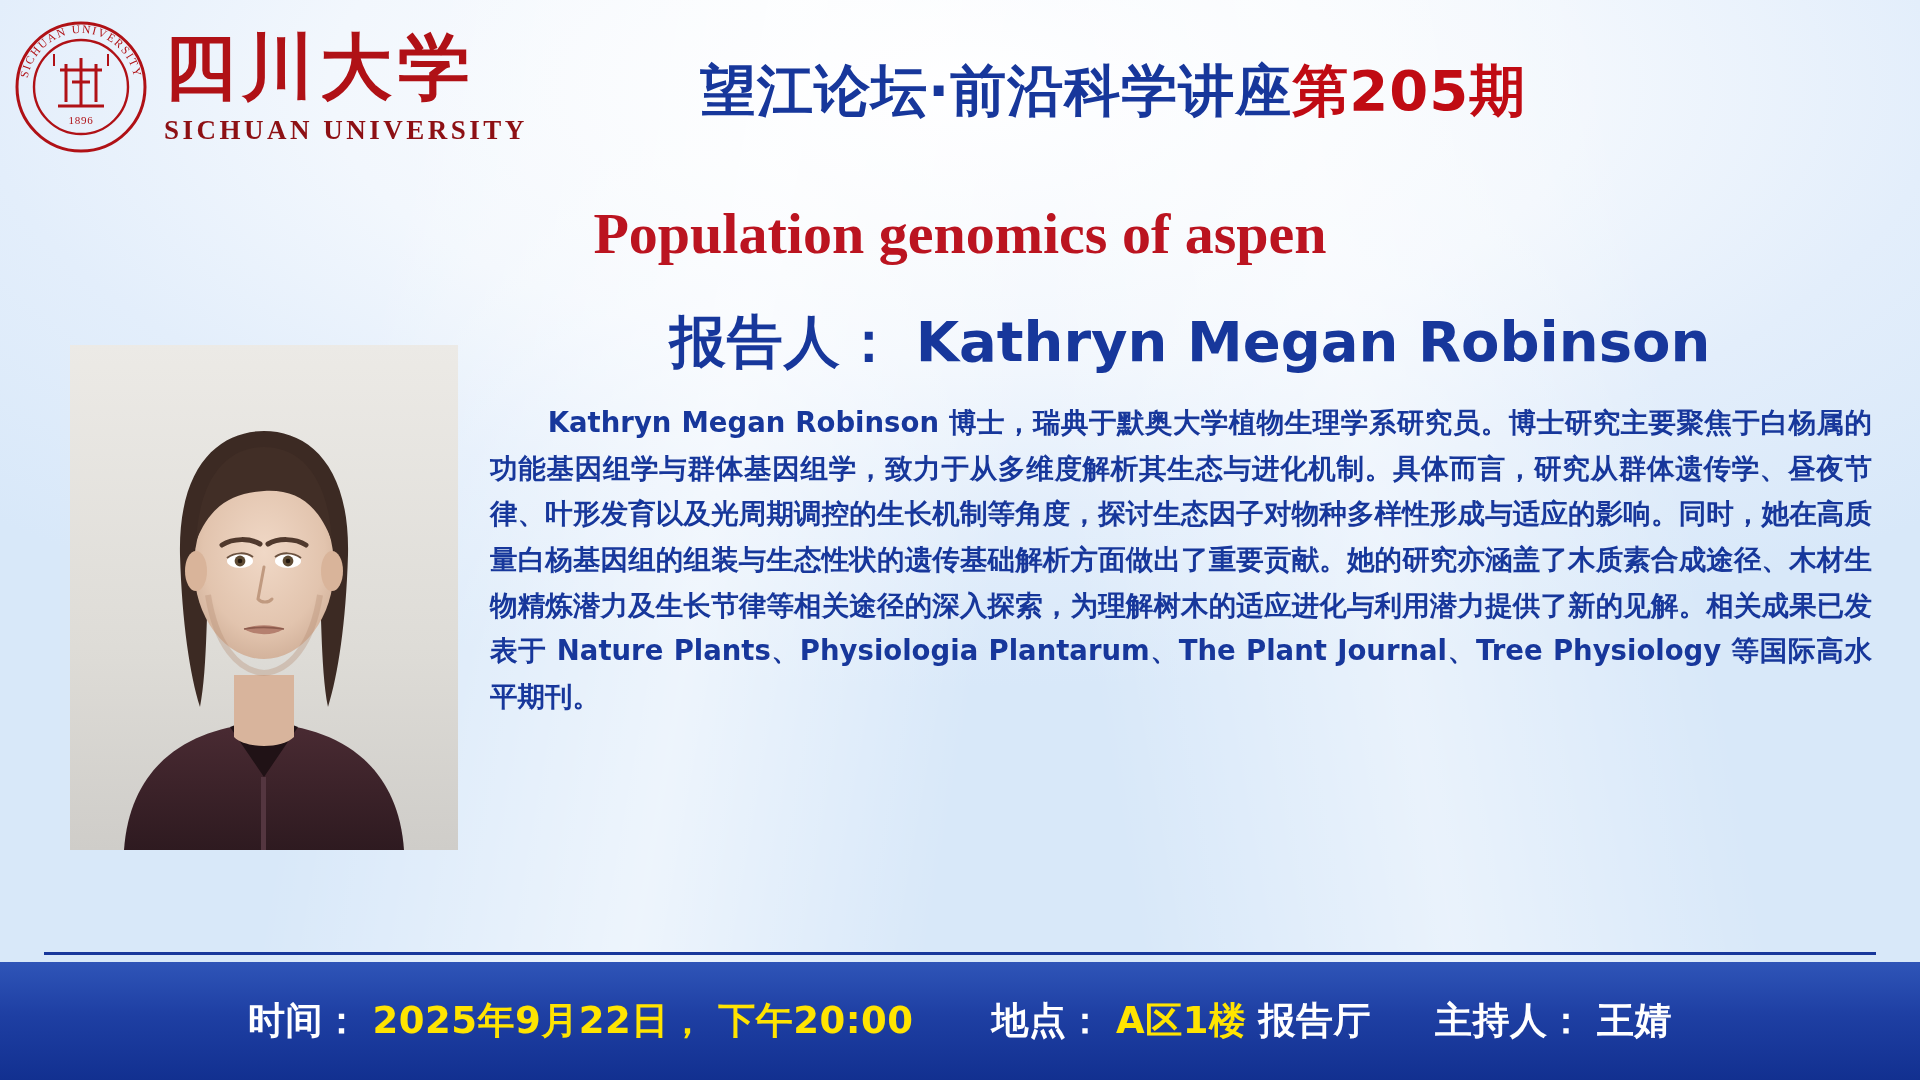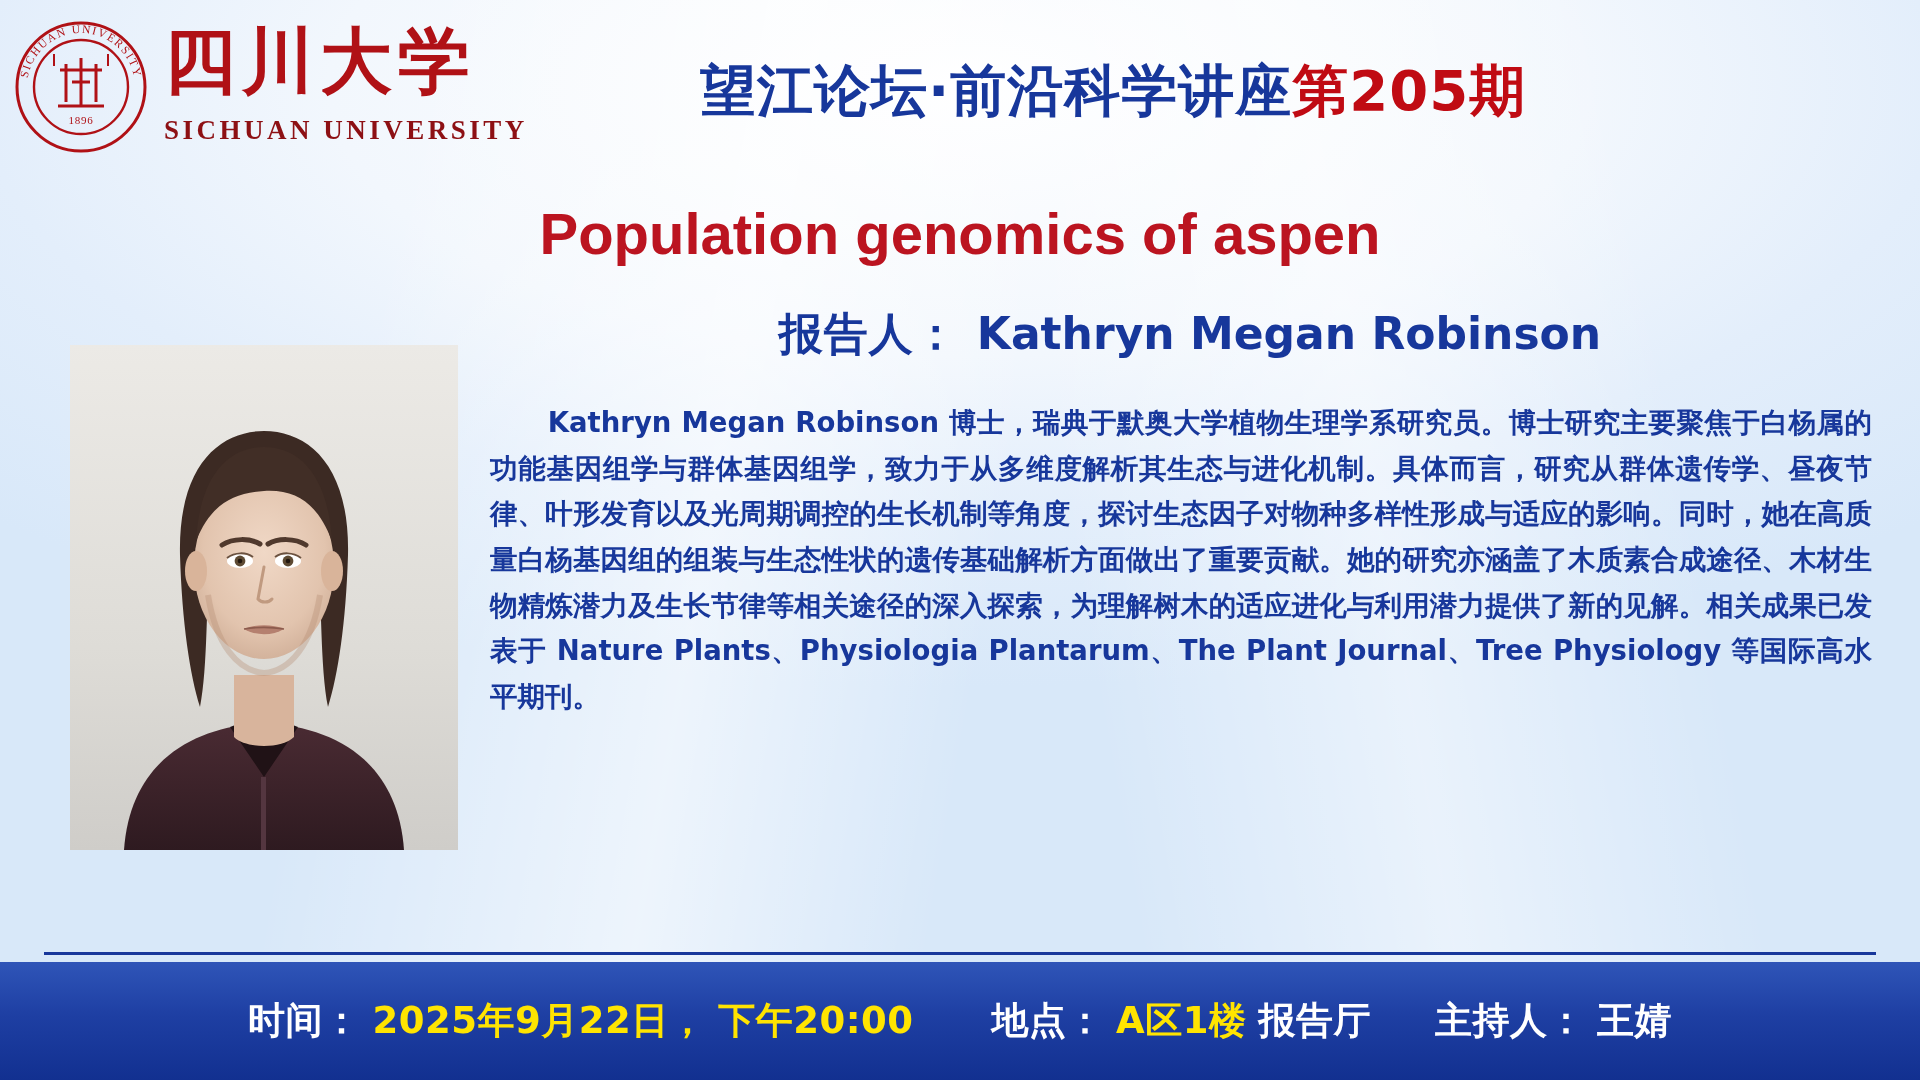--- a/index.html
+++ b/index.html
@@ -44,21 +44,21 @@
   .seal {
     width: 134px; height: 134px;
     flex: none;
     position: relative;
   }
   .univ-names {
     margin-left: 16px;
     margin-top: 2px;
   }
   .univ-cn {
-    font-family: Liberation Mono, monospace;
+    font-family: Liberation Sans, sans-serif;
     font-size: 72px;
     font-weight: bold;
     color: #b01116;
     letter-spacing: 6px;
     line-height: 1.0;
     white-space: nowrap;
   }
   .univ-en {
     margin-top: 12px;
     font-family: "Liberation Serif", serif;
@@ -82,36 +82,36 @@
     line-height: 1.1;
   }
   .forum-title .blue { color: #17379b; }
   .forum-title .red  { color: #c00b13; }
 
   
   .talk-title {
     position: absolute;
     top: 200px; left: 0; right: 0;
     text-align: center;
-    font-family: Liberation Sans, sans-serif;
+    font-family: Liberation Serif, serif;
     font-size: 58px;
     font-weight: bold;
     color: #bb1420;
     letter-spacing: 0px;
   }
 
   
   .speaker-line {
     position: absolute;
     top: 305px;
     left: 520px;
     right: 60px;
     text-align: center;
     font-family: "DejaVu Sans", sans-serif;
-    font-size: 44px;
+    font-size: 56px;
     font-weight: bold;
     color: #17379b;
     white-space: nowrap;
   }
   .speaker-label { letter-spacing: 1px; }
   .speaker-name { margin-left: 18px; }
 
   
   .portrait {
     position: absolute;

